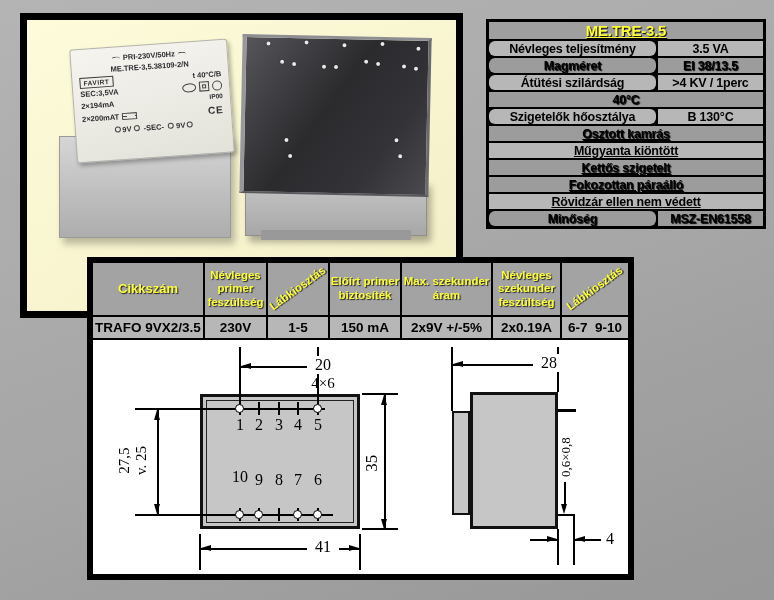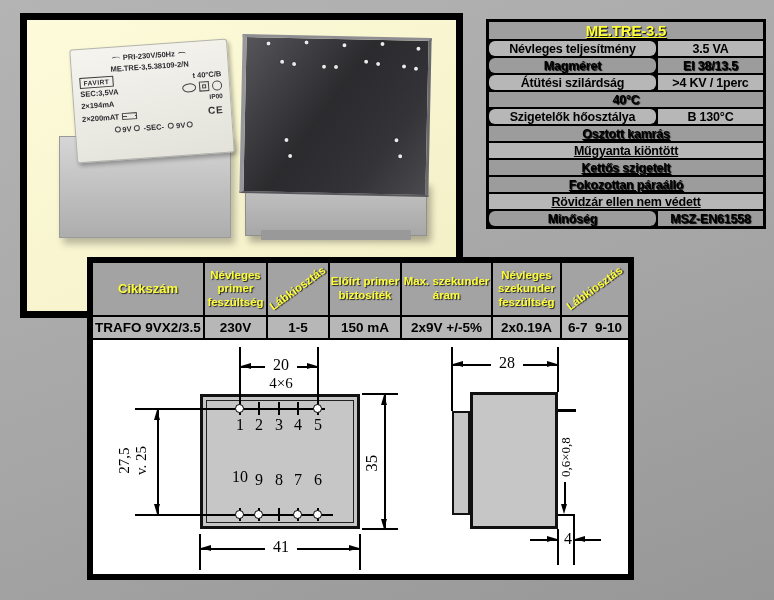--- a/index.html
+++ b/index.html
@@ -49,21 +49,21 @@
   .oh .rot{display:inline-block;transform:rotate(-36deg);white-space:nowrap;font-size:11.5px;}
   .od{height:21px;background:#b7b7b7;color:#000;font-weight:bold;font-size:13.5px;display:flex;align-items:center;justify-content:center;white-space:pre;}
 
   
   .draw{position:absolute;left:0;top:79px;width:535px;height:232px;background:#fff;font-family:"Liberation Serif",serif;color:#000;}
   .ln{position:absolute;background:#000;}
   .rect{position:absolute;box-sizing:border-box;border:3px solid #111;background:#c6c6c6;}
   .rect .inner{position:absolute;inset:3px;border:1px solid #222;}
   .pinc{position:absolute;width:7px;height:7px;border:1.5px solid #000;border-radius:50%;background:#fff;}
   .num{position:absolute;width:20px;text-align:center;font-size:16px;}
-  .dimnum{position:absolute;text-align:center;font-size:16px;background:#fff;padding:0 2px;}
+  .dimnum{position:absolute;text-align:center;font-size:16px;background:#fff;padding:0 2px;margin-left:42px;}
   .plain{background:none;}
   .vdim{position:absolute;transform:rotate(-90deg);white-space:nowrap;font-size:15px;text-align:center;line-height:1.1;}
   .tri{position:absolute;width:0;height:0;border-style:solid;border-color:transparent;}
   .arrL{border-width:3.5px 10px 3.5px 0;border-right-color:#000;}
   .arrR{border-width:3.5px 0 3.5px 10px;border-left-color:#000;}
   .arrU{border-width:0 3.5px 10px 3.5px;border-bottom-color:#000;}
   .arrD{border-width:10px 3.5px 0 3.5px;border-top-color:#000;}
 </style>
 </head>
 <body>

